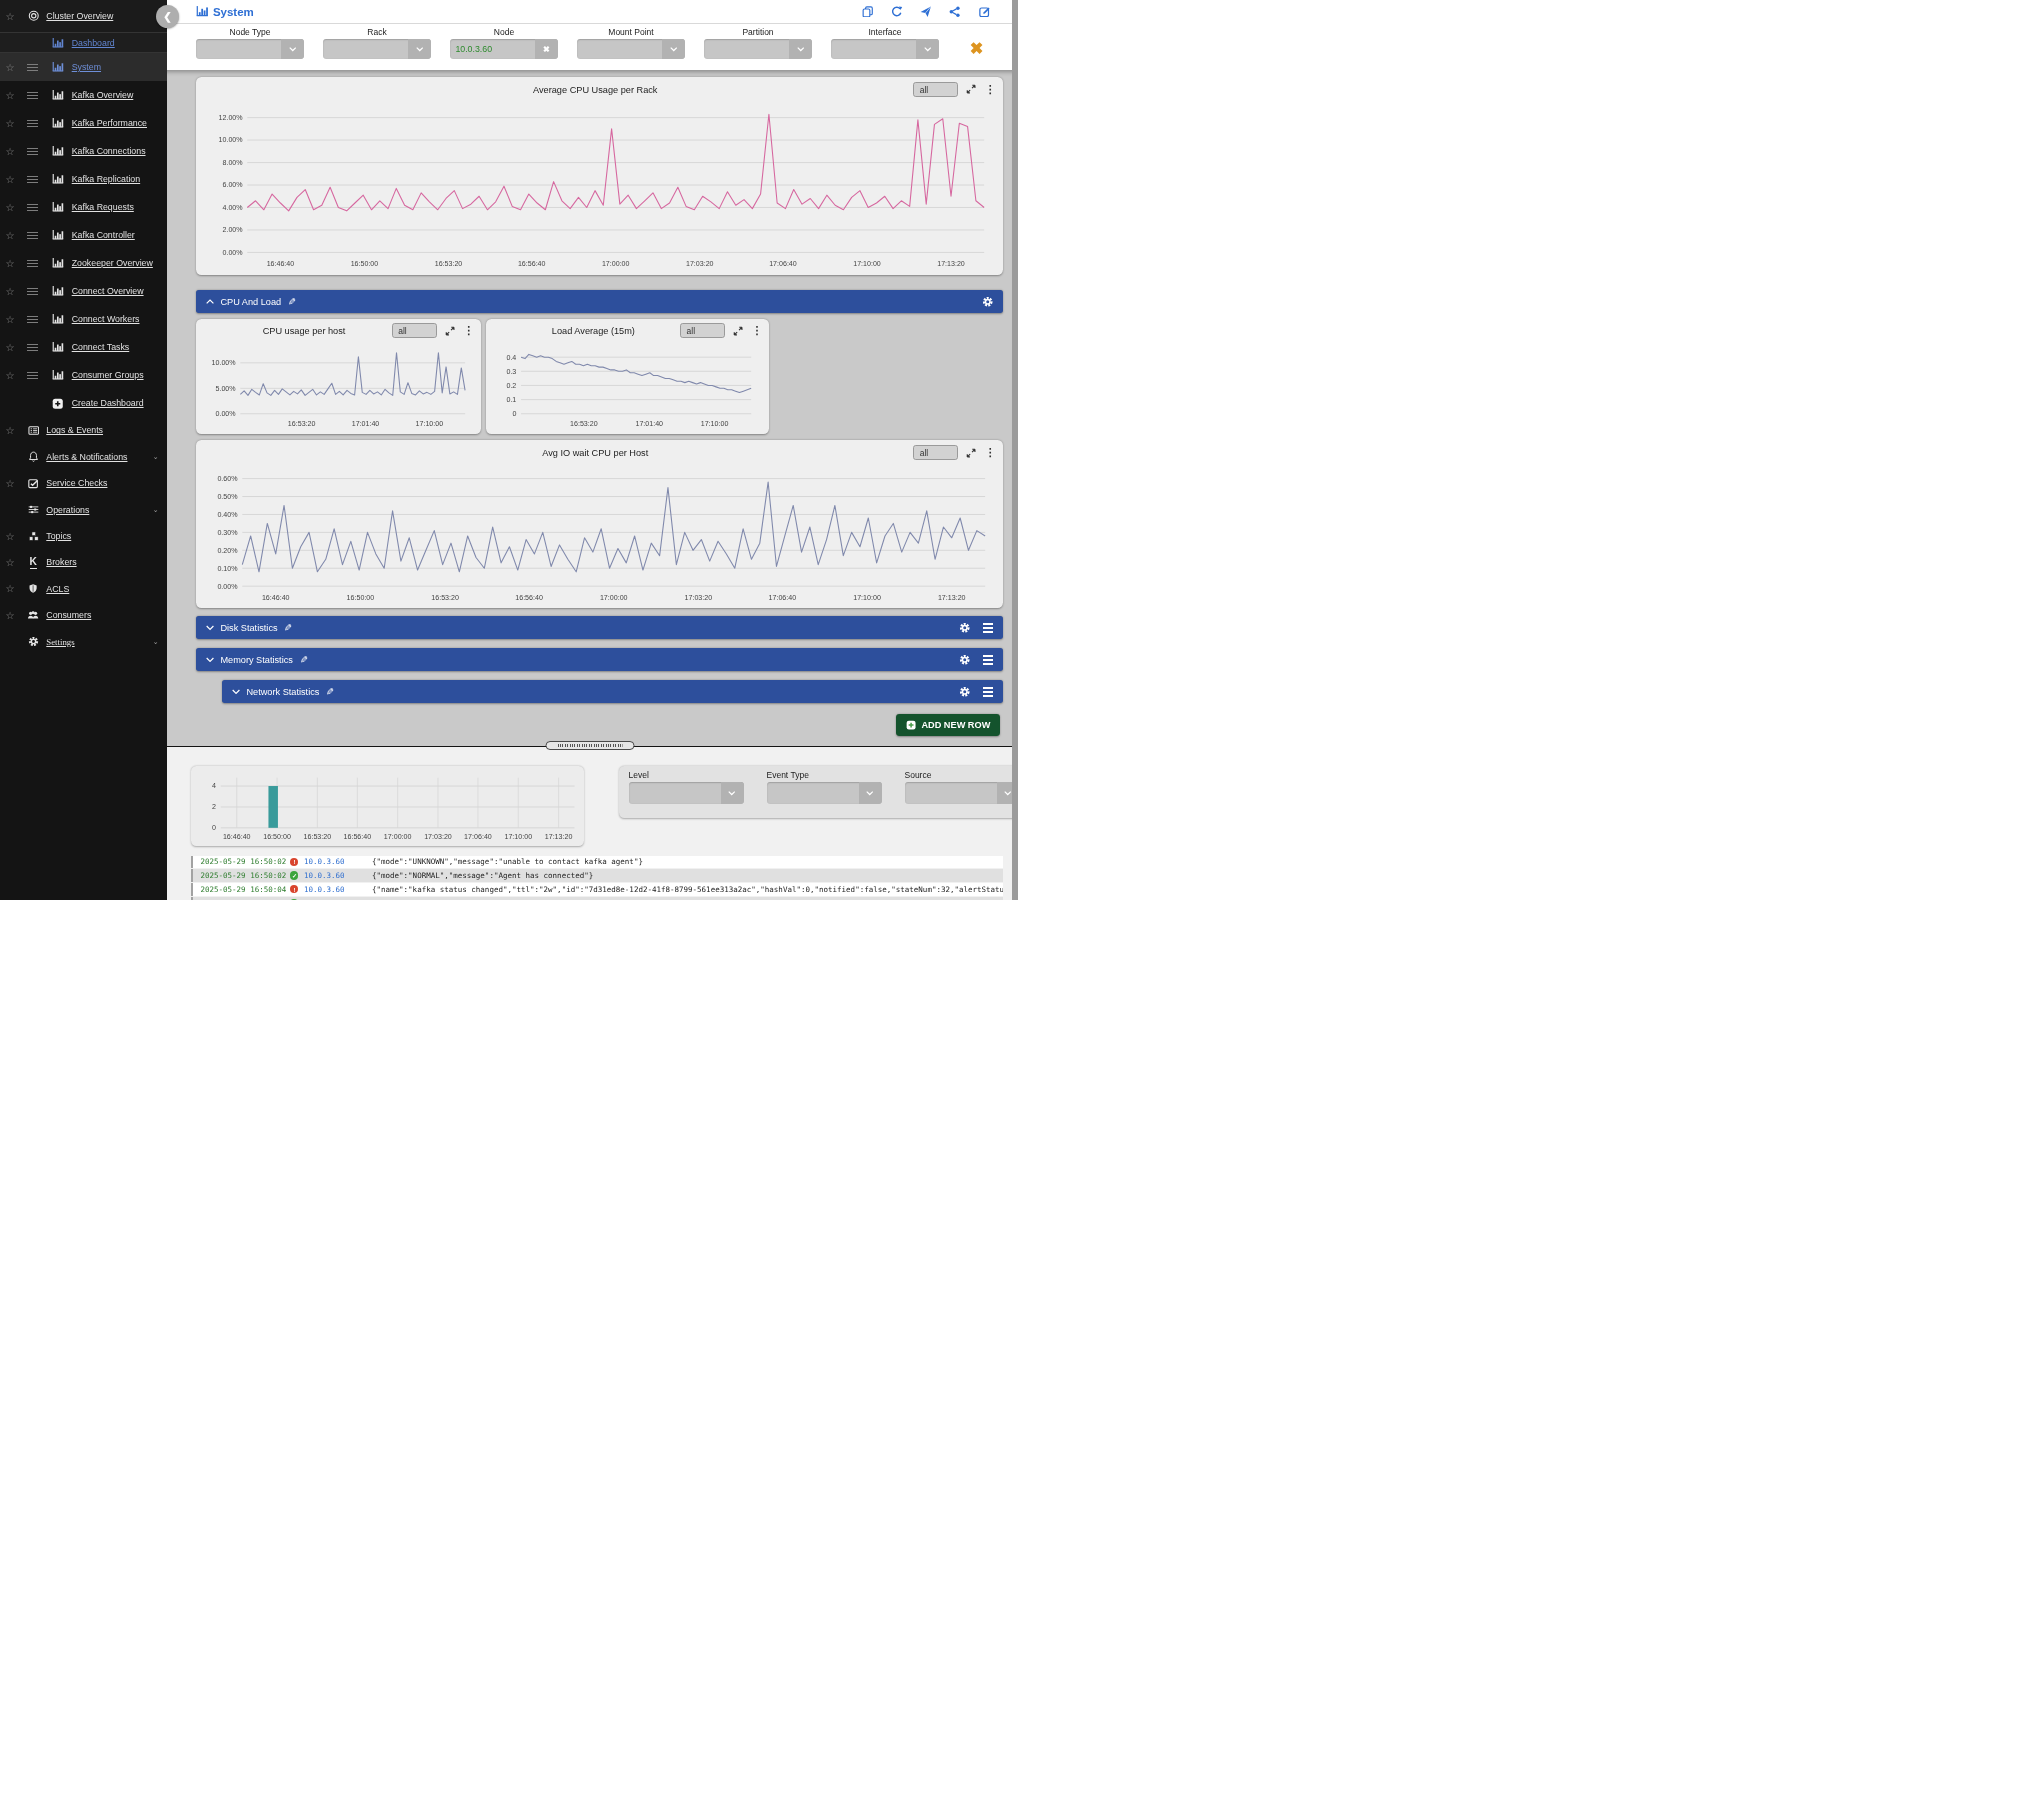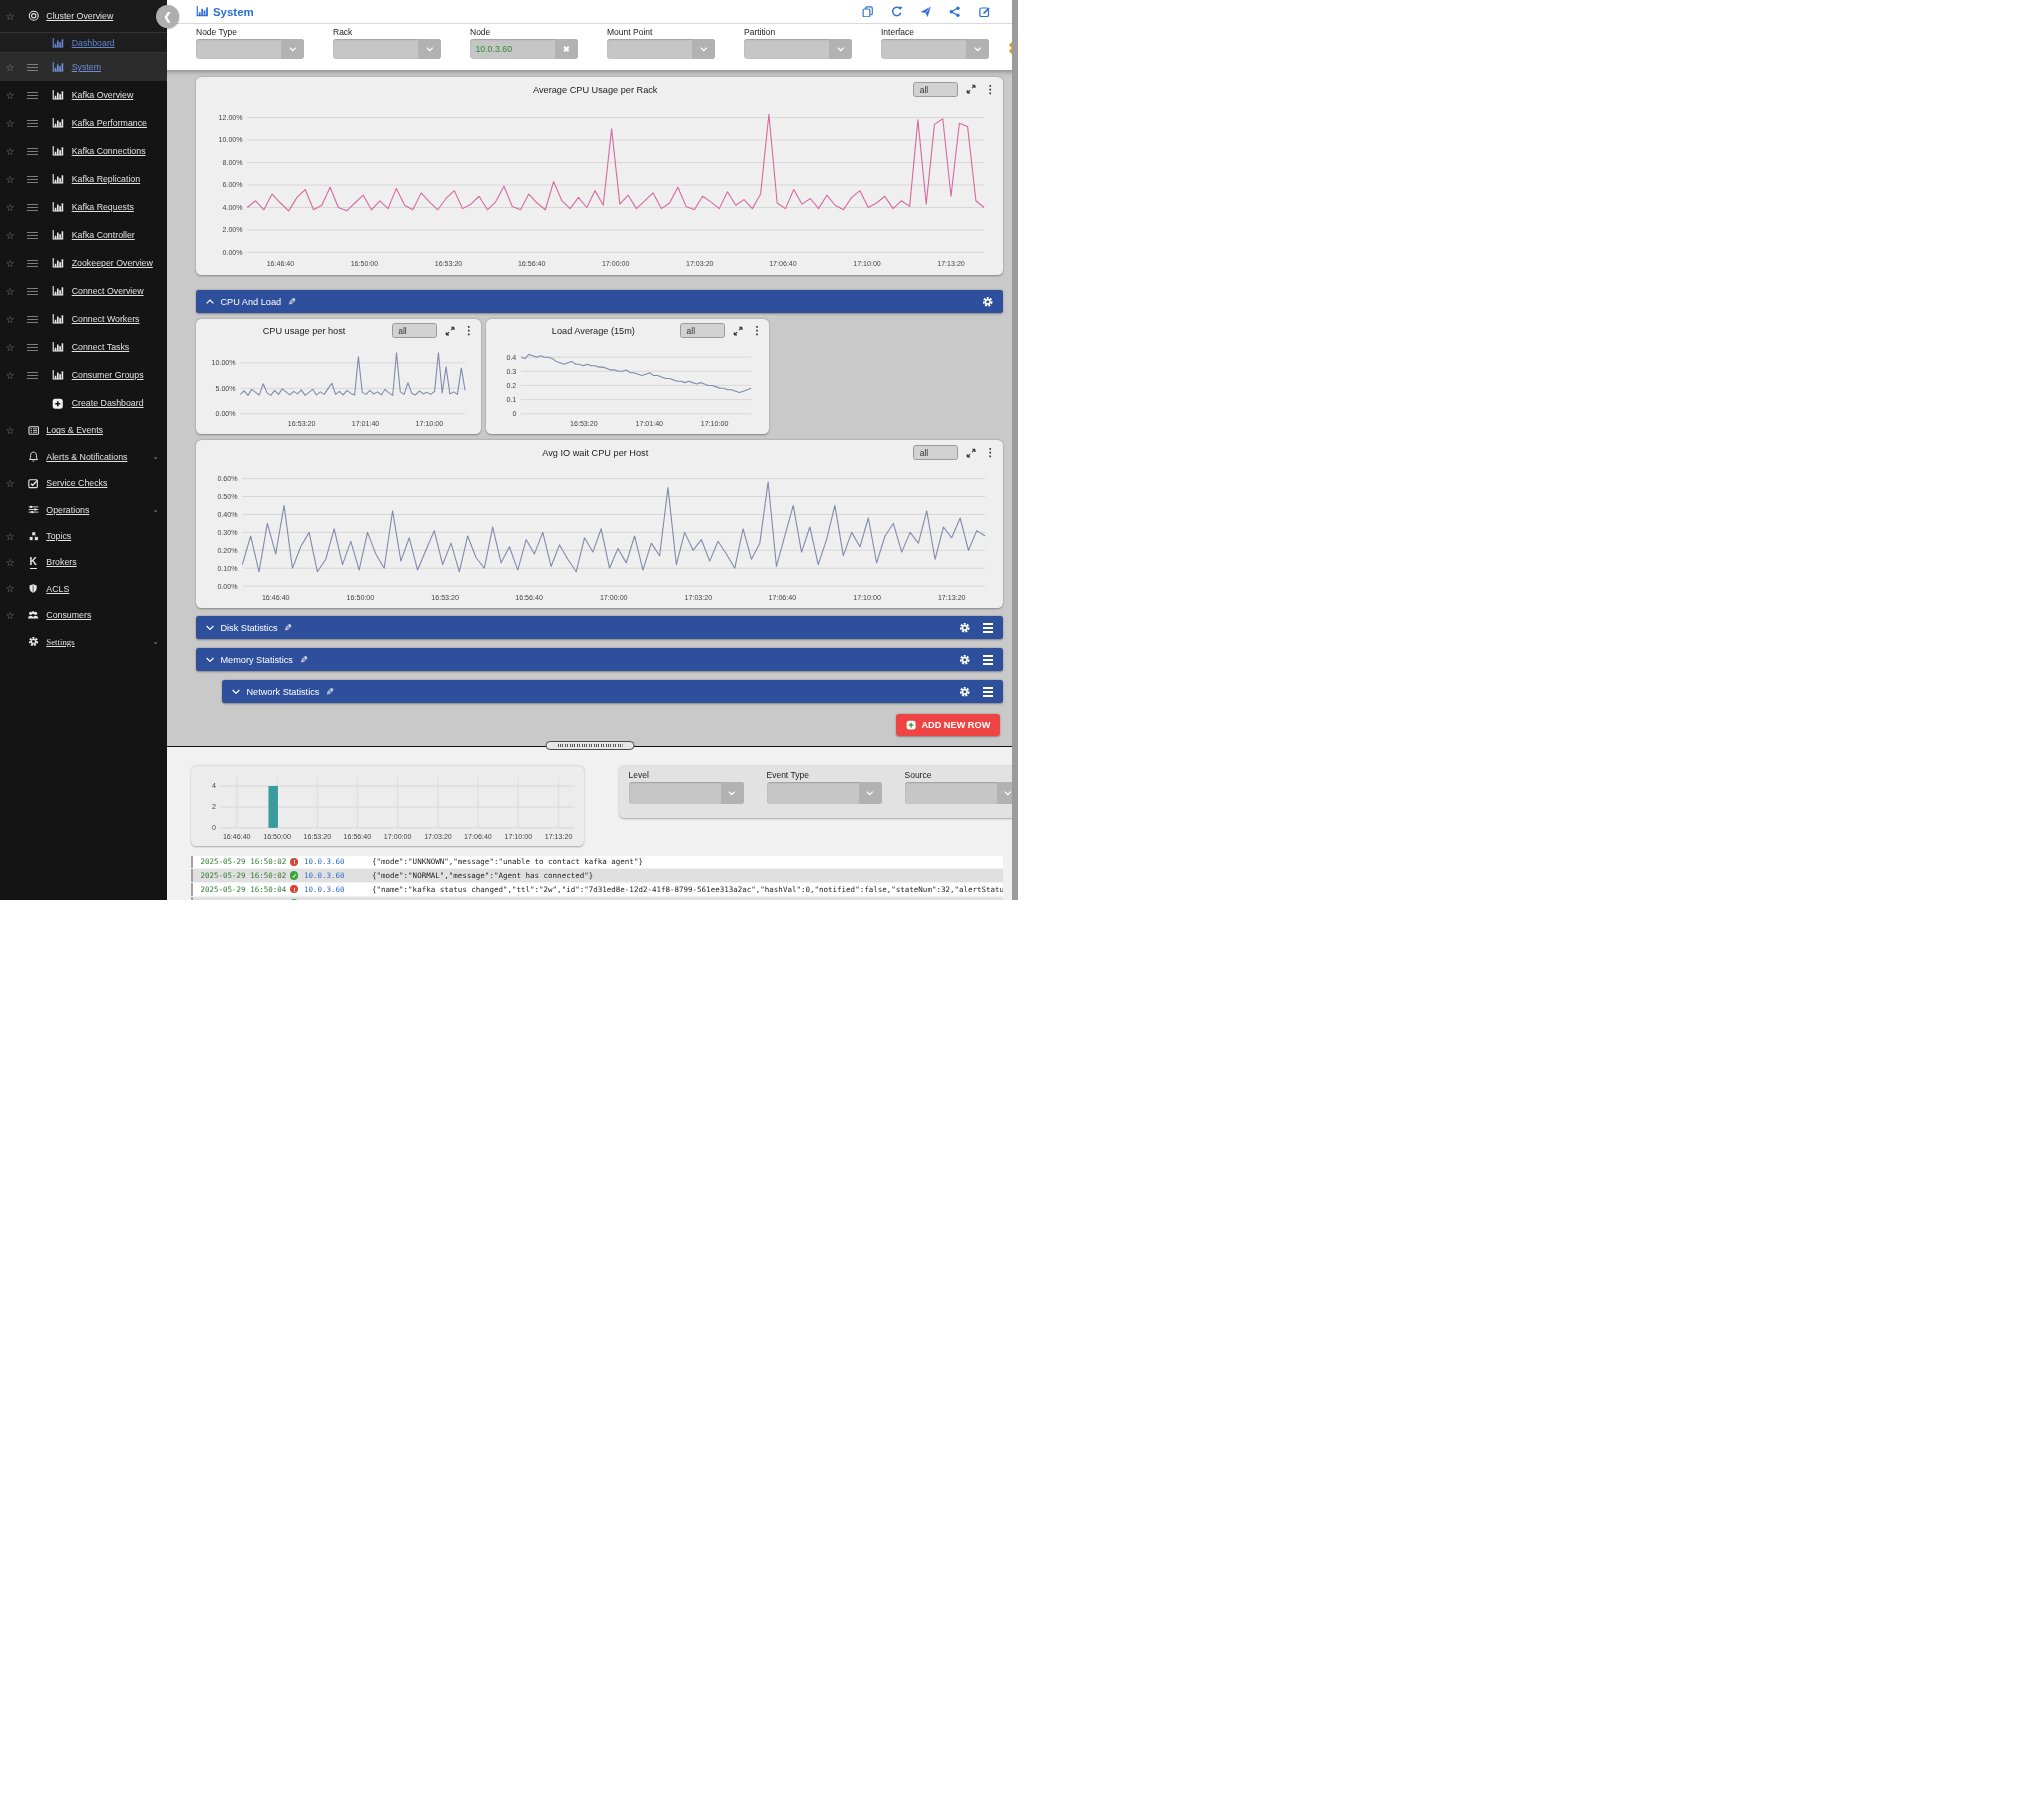--- a/index.html
+++ b/index.html
@@ -55,21 +55,21 @@
   .bluebar{height:23px;background:#2d4f9c;border-radius:2.7px;display:flex;align-items:center;color:#fff;padding:0 9.5px;gap:6.8px;box-shadow:0 0.7px 2px rgba(0,0,0,.35);}
   .bluebar .btitle{font-size:9.2px;}
   .bluebar .bchev{display:flex;cursor:pointer;}
   .bluebar .pencil{font-size:9.5px;transform:scaleX(-1);cursor:pointer;}
   .bluebar .bctrl{margin-left:auto;display:flex;gap:12.2px;align-items:center;}
   .wham{display:flex;flex-direction:column;gap:2px;cursor:pointer;}
   .wham i{width:10.2px;height:2px;background:#fff;display:block;}
 
   .tworow{display:flex;gap:5.4px;margin-top:5.4px;}
   .addrow-wrap{display:flex;justify-content:flex-end;padding:11px 2.7px 9.5px 0;}
-  .addrow{background:#ef4444;color:#fff;border:none;border-radius:3.4px;height:22px;padding:0 9.5px;font-size:9.2px;font-weight:bold;display:flex;align-items:center;gap:5.4px;cursor:pointer;box-shadow:0 0.7px 2px rgba(0,0,0,.35);font-family:"Liberation Sans",sans-serif;}
+  .addrow{background:#14532d;color:#fff;border:none;border-radius:3.4px;height:22px;padding:0 9.5px;font-size:9.2px;font-weight:bold;display:flex;align-items:center;gap:5.4px;cursor:pointer;box-shadow:0 0.7px 2px rgba(0,0,0,.35);font-family:"Liberation Sans",sans-serif;}
   .addrow .plus{display:flex;}
 
   
   .splitter{height:11px;background:#f1f1f1;border-top:1.4px solid #141414;position:relative;}
   .drag-handle{position:absolute;left:50%;top:-5.4px;transform:translateX(-50%);width:89px;height:8.8px;background:#e6e6e6;border:1px solid #4a4a4a;border-radius:4.7px;display:flex;align-items:center;justify-content:center;cursor:row-resize;}
   .drag-handle i{display:block;width:65px;height:3.4px;background:repeating-linear-gradient(90deg,#555 0 1px,transparent 1px 2.4px);}
 
   
   .bottom{background:#f1f1f1;padding:9.5px 9.5px 0 24px;}
   .bottom-top{display:flex;align-items:flex-start;gap:35px;}
@@ -549,21 +549,21 @@
           <span class="tai">
             <svg width="11.5" height="11.5" viewBox="0 0 16 16">
               <rect x="1.2" y="2.8" width="12" height="12" rx="2.4" fill="none" stroke="#2e6fd4" stroke-width="1.7"></rect>
               <path d="M6 11l2.2-.5 6.6-6.6-1.7-1.7-6.6 6.6L6 11z" fill="#2e6fd4"></path>
             </svg>
           </span>
         </div>
     </div>
 
     <div class="filterbar">
-      <div id="filter-list" style="display:flex;gap:29px;">
+      <div id="filter-list" style="display:flex;gap:19px;text-align:center;">
           <div class="ffield">
             <div class="flabel">Node Type</div>
             <div class="fselect">
               <span class="fval"></span>
               <span class="fzone">
                 <svg width="7.5" height="4.7" viewBox="0 0 11 7">
                   <path d="M1 1l4.5 4.3L10 1" fill="none" stroke="#fff" stroke-width="1.8"></path>
                 </svg>
               </span>
             </div>

